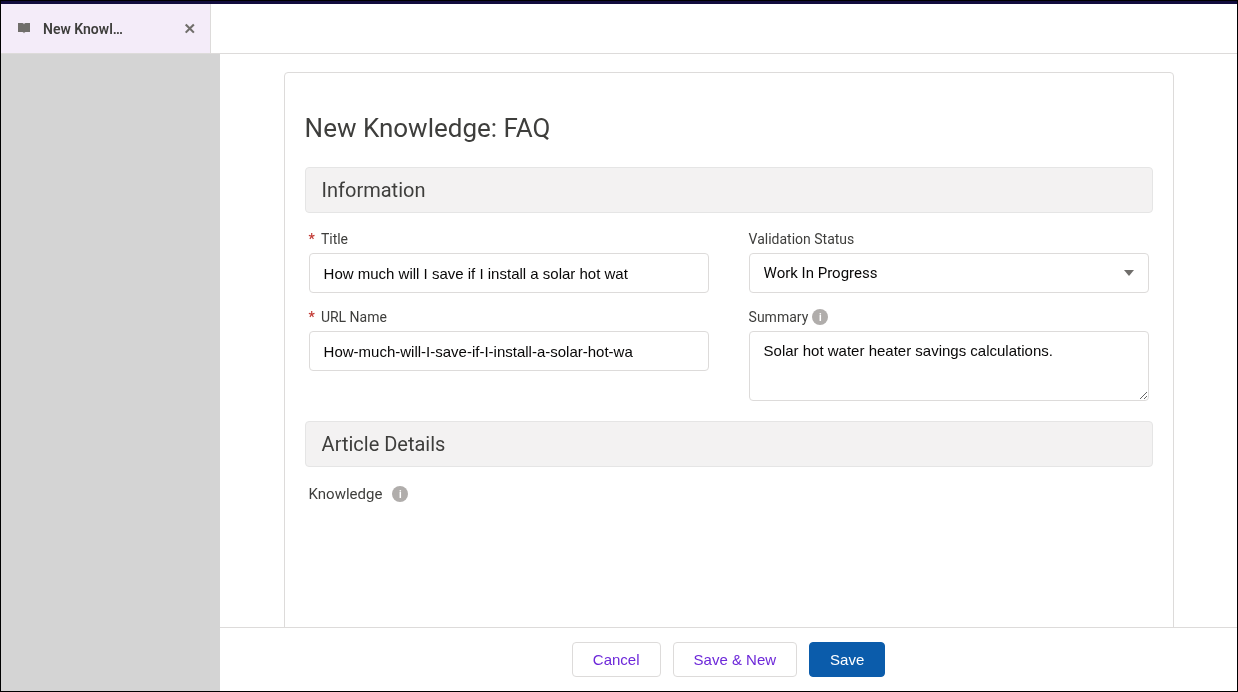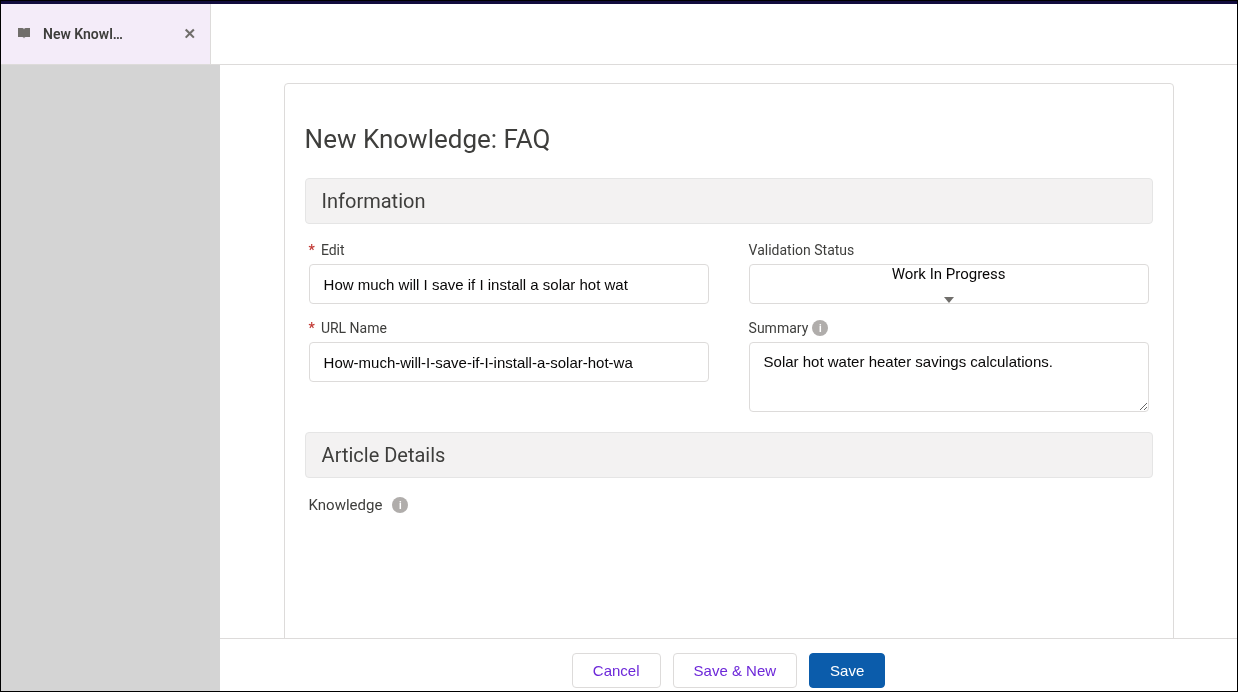--- a/index.html
+++ b/index.html
@@ -12,21 +12,21 @@
     border: 1px solid #000;
     position: relative;
   }
   .top-accent {
     height: 3px;
     background: #120c3e;
     width: 100%;
   }
   .tab-bar {
     background: #fff;
-    height: 61px;
+    height: 50px;
     display: flex;
     align-items: stretch;
     border-bottom: 1px solid #dddbda;
   }
   .tab {
     display: flex;
     align-items: center;
     padding: 0 14px;
     gap: 10px;
     background: #f4ecf9;
@@ -115,21 +115,20 @@
     height: 40px;
     border: 1px solid #dddbda;
     border-radius: 4px;
     padding: 0 14px;
     font-size: 15px;
     color: #080707;
     display: flex;
     align-items: center;
     justify-content: space-between;
     cursor: pointer;
-    flex-direction: column;
   }
   .chevron {
     width: 0; height: 0;
     border-left: 5px solid transparent;
     border-right: 5px solid transparent;
     border-top: 6px solid #706e6b;
   }
   .textarea {
     border: 1px solid #dddbda;
     border-radius: 4px;
@@ -245,21 +244,21 @@
     <div class="card">
       <h1 class="page-title">New Knowledge: FAQ</h1>
 
       <div class="section-header">Information</div>
 
       <div class="form-grid">
 
         <div class="form-field">
           <label class="field-label">
             <span class="req">*</span>
-            <span>Edit</span>
+            <span>Title</span>
           </label>
           <input class="text-input" type="text" value="How much will I save if I install a solar hot wat" style="">
         </div>
 
         <div class="form-field">
           <label class="field-label">Validation Status</label>
           <div class="select-wrap">
             <div class="select-display">
               <span>Work In Progress</span>
               <span class="chevron"></span>

